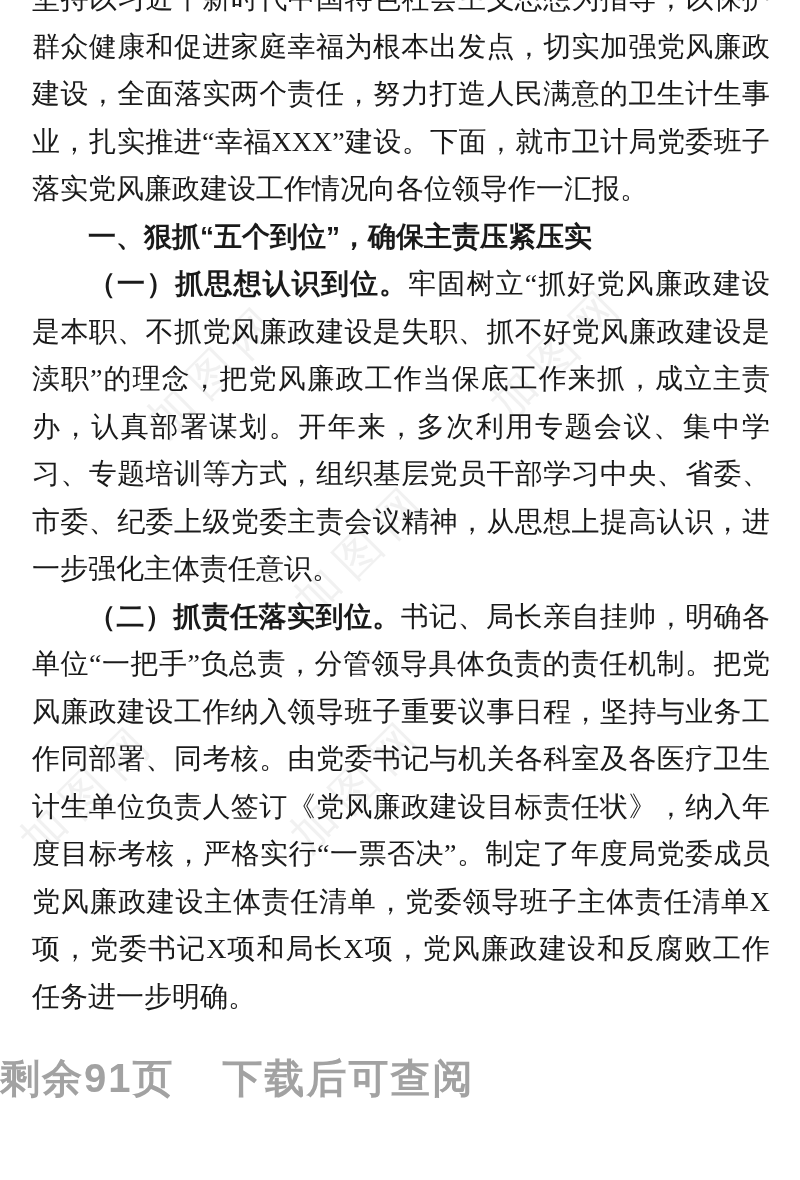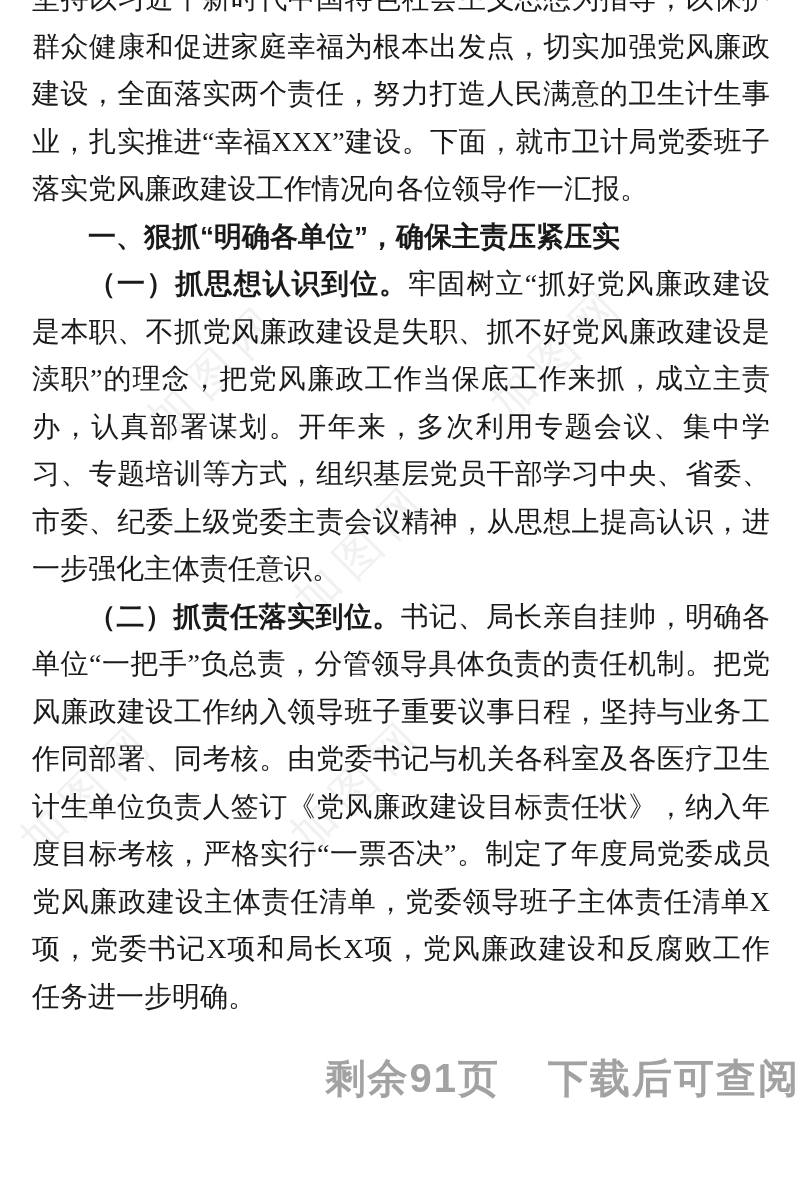--- a/index.html
+++ b/index.html
@@ -50,21 +50,21 @@
     font-weight: bold;
     font-family: "Liberation Sans", "DejaVu Sans", sans-serif;
   }
   .lead { font-weight: bold; }
   .footer {
     position: absolute;
     z-index: 1;
     top: 1076px;
     left: 0;
     width: 100%;
-    text-align: right;
+    text-align: left;
     font-family: "Liberation Sans", "DejaVu Sans", sans-serif;
     font-weight: bold;
     font-size: 40px;
     letter-spacing: 2px;
     color: #a2a2a2;
   }
   .footer .gap {
     display: inline-block;
     width: 48px;
   }
@@ -78,21 +78,21 @@
       <div class="wm" style="left: 215px; top: 395px;">加图网</div>
       <div class="wm" style="left: 558px; top: 378px;">加图网</div>
       <div class="wm" style="left: 362px; top: 575px;">加图网</div>
       <div class="wm" style="left: 88px; top: 815px;">加图网</div>
       <div class="wm" style="left: 358px; top: 810px;">加图网</div>
     </div>
 
   <div class="content">
     <p class="para">坚持以习近平新时代中国特色社会主义思想为指导，以保护群众健康和促进家庭幸福为根本出发点，切实加强党风廉政建设，全面落实两个责任，努力打造人民满意的卫生计生事业，扎实推进“幸福XXX”建设。下面，就市卫计局党委班子落实党风廉政建设工作情况向各位领导作一汇报。</p>
 
-    <p class="para indent heading">一、狠抓“明确各单位”，确保主责压紧压实</p>
+    <p class="para indent heading">一、狠抓“五个到位”，确保主责压紧压实</p>
 
     <p class="para indent">
       <b class="lead">（一）抓思想认识到位。</b><span>牢固树立“抓好党风廉政建设是本职、不抓党风廉政建设是失职、抓不好党风廉政建设是渎职”的理念，把党风廉政工作当保底工作来抓，成立主责办，认真部署谋划。开年来，多次利用专题会议、集中学习、专题培训等方式，组织基层党员干部学习中央、省委、市委、纪委上级党委主责会议精神，从思想上提高认识，进一步强化主体责任意识。</span>
     </p>
 
     <p class="para indent">
       <b class="lead">（二）抓责任落实到位。</b><span>书记、局长亲自挂帅，明确各单位“一把手”负总责，分管领导具体负责的责任机制。把党风廉政建设工作纳入领导班子重要议事日程，坚持与业务工作同部署、同考核。由党委书记与机关各科室及各医疗卫生计生单位负责人签订《党风廉政建设目标责任状》，纳入年度目标考核，严格实行“一票否决”。制定了年度局党委成员党风廉政建设主体责任清单，党委领导班子主体责任清单X项，党委书记X项和局长X项，党风廉政建设和反腐败工作任务进一步明确。</span>
     </p>
 
   </div>

